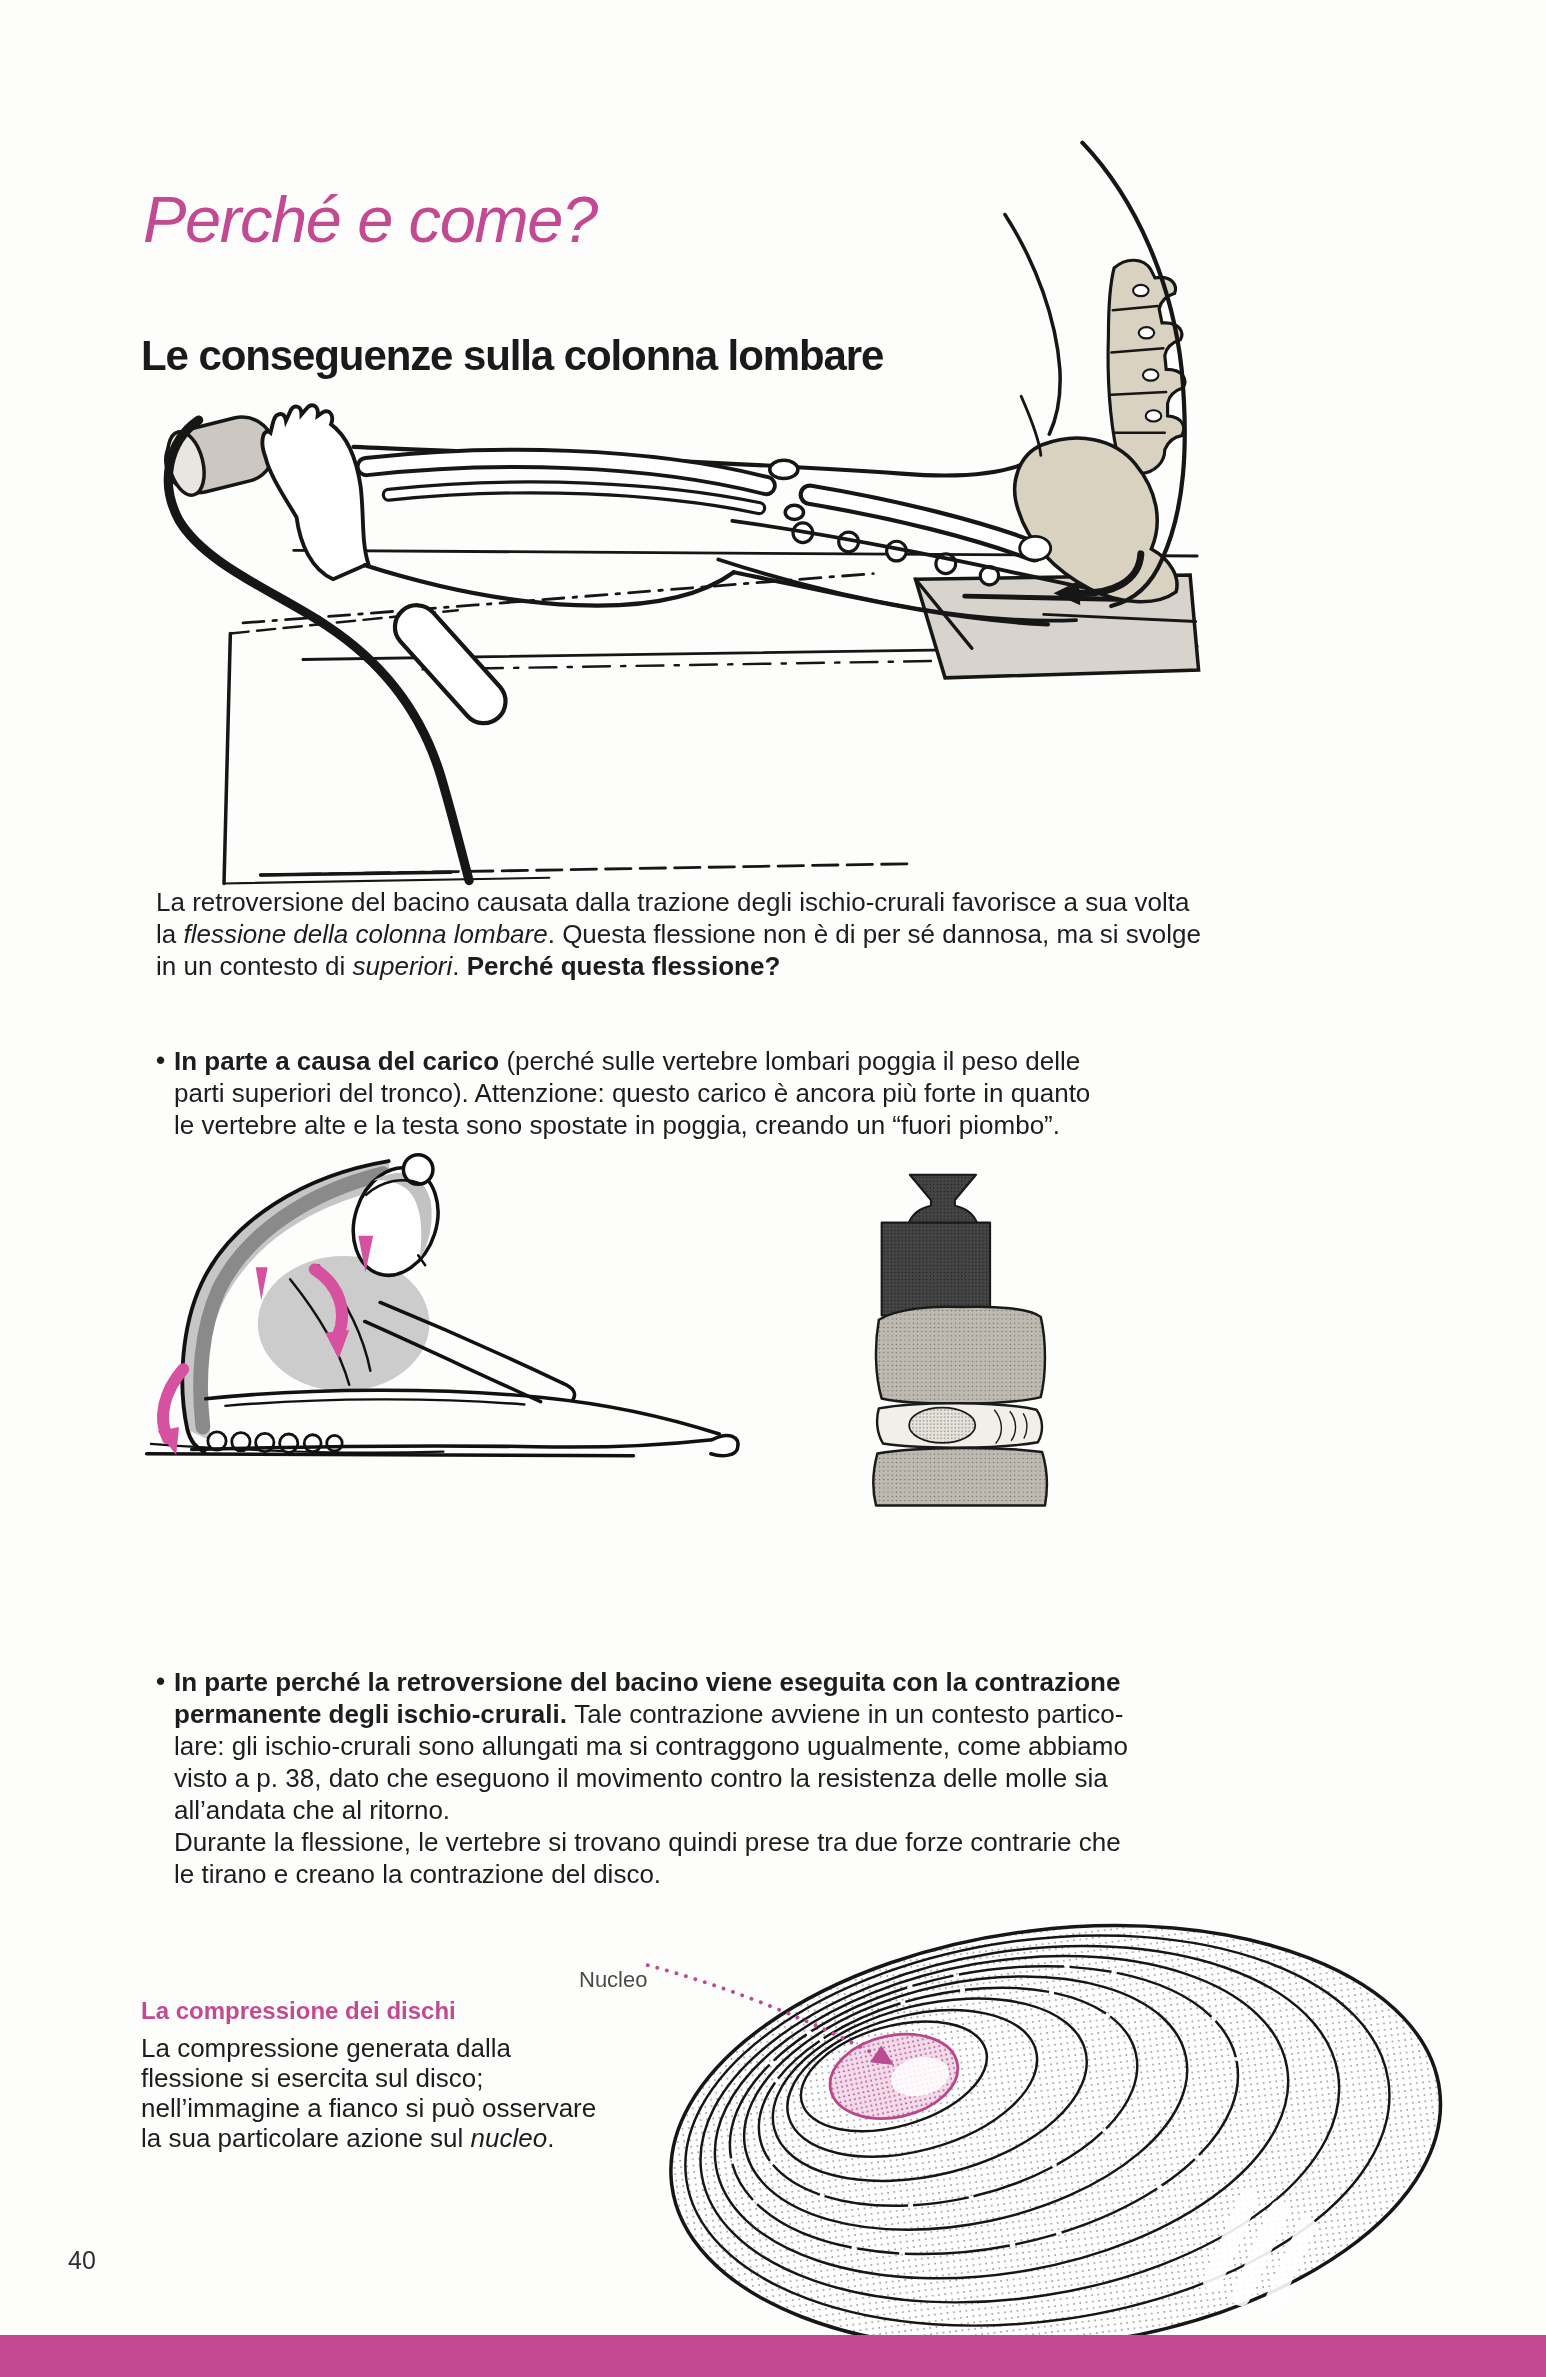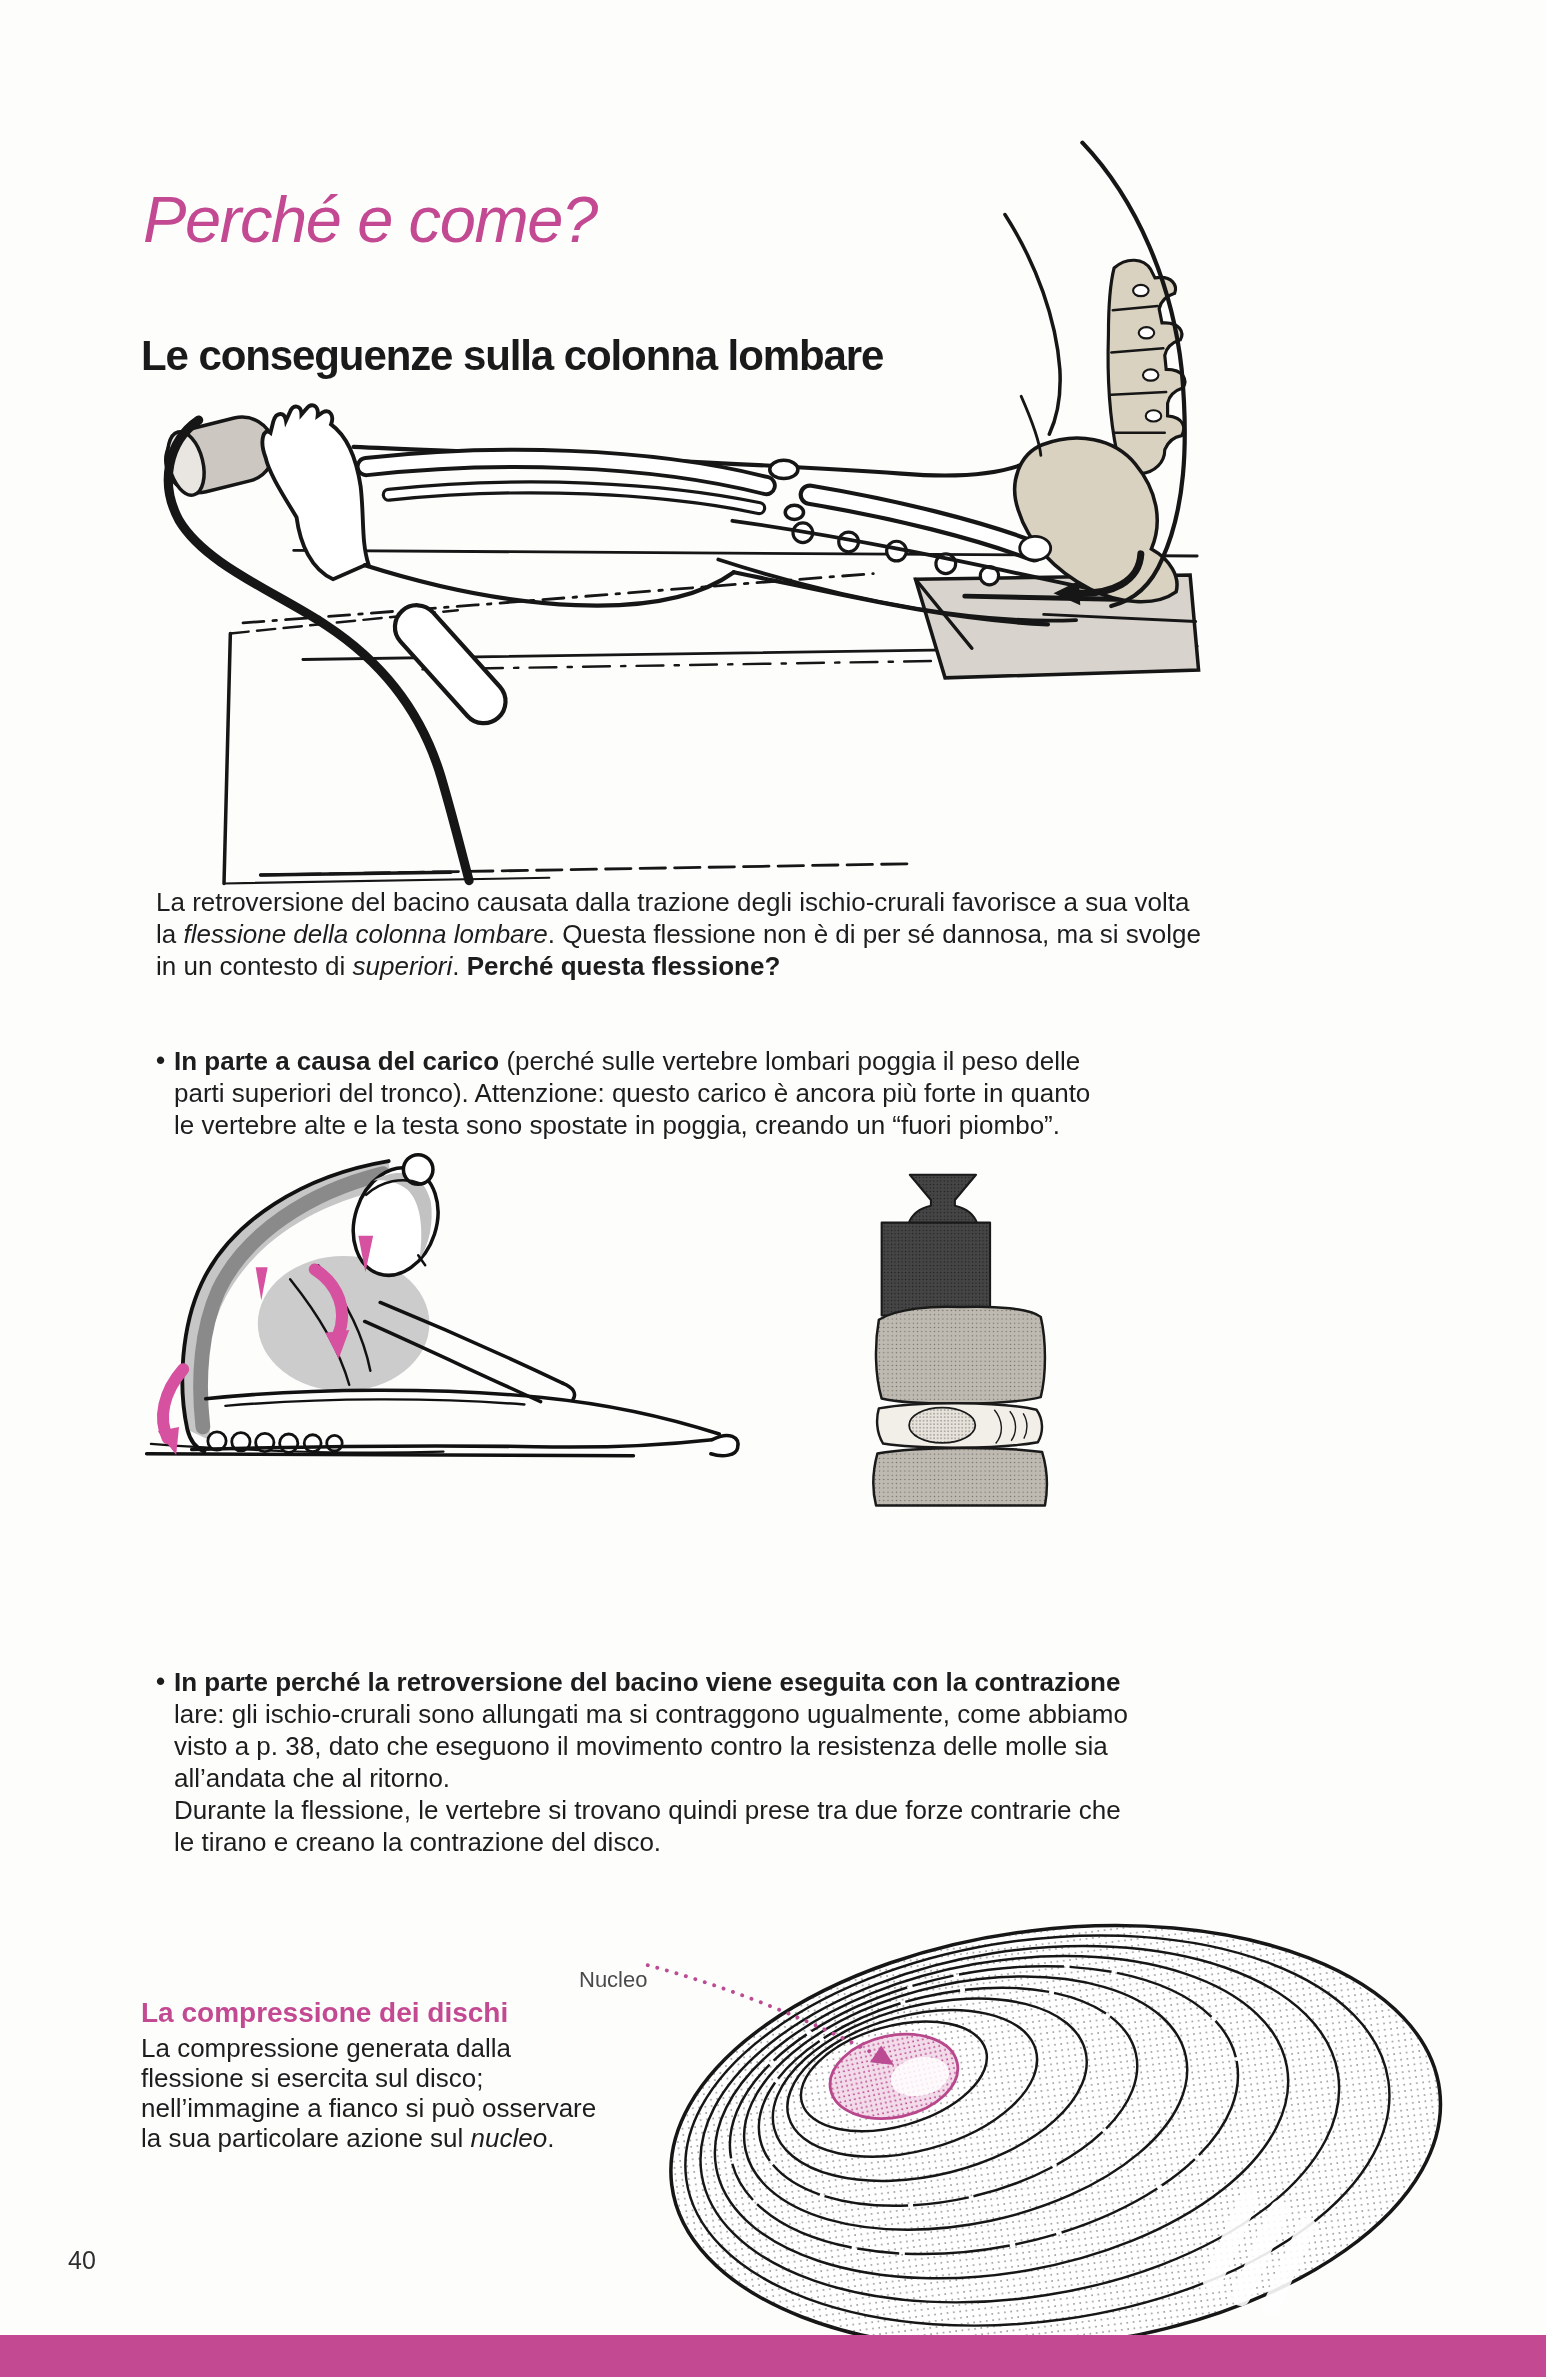--- a/index.html
+++ b/index.html
@@ -11,21 +11,21 @@
   .page-subtitle{left:141px;top:332px;font-size:42px;font-weight:700;letter-spacing:-1.1px;
       color:#1a1a1a;white-space:nowrap;z-index:3;}
   .bodytext{font-size:26px;line-height:32px;z-index:3;}
   .tline{white-space:pre;}
   .seg-r{font-style:normal;font-weight:400;}
   .seg-b{font-weight:700;}
   .seg-i{font-style:italic;}
   .bullet{z-index:3;}
   .bullet .marker{position:absolute;left:0;top:-1.4px;font-weight:700;font-size:26px;}
   .bullet .blines{margin-left:18px;}
-  .comp-heading{left:141px;top:1997px;font-size:28px;font-weight:700;color:#c34a92;
+  .comp-heading{left:141px;top:1997px;font-size:24px;font-weight:700;color:#c34a92;
       white-space:nowrap;z-index:3;}
   .comp-para{left:141px;top:2033px;font-size:26px;line-height:30px;z-index:3;}
   .nucleo-label{left:579px;top:1967px;font-size:22px;color:#4a4a4a;z-index:3;}
   .page-number{left:68px;top:2246px;font-size:25px;color:#2e2e2e;z-index:3;}
   .bottom-bar{left:0;top:2335px;width:1546px;height:42px;background:#c34a92;z-index:5;}
   svg{position:absolute;z-index:1;}
   .fig-top{left:155px;top:137px;}
   .fig-bend{left:141px;top:1151px;}
   .fig-weight{left:869px;top:1169px;}
   .fig-disc{left:563px;top:1916px;z-index:2;}
@@ -282,20 +282,21 @@
       <div class="tline"><span class="seg-b">In parte a causa del carico </span><span class="seg-r">(perché sulle vertebre lombari poggia il peso delle</span></div>
       <div class="tline"><span class="seg-r">parti superiori del tronco). Attenzione: questo carico è ancora più forte in quanto</span></div>
       <div class="tline"><span class="seg-r">le vertebre alte e la testa sono spostate in poggia, creando un “fuori piombo”.</span></div>
     </div>
 </div>
 
 <div class="abs bodytext bullet" style="left:156px;top:1666px;">
   <span class="marker">•</span>
   <div class="blines">
       <div class="tline"><span class="seg-b">In parte perché la retroversione del bacino viene eseguita con la contrazione</span></div>
+      <div class="tline"><span class="seg-b">permanente degli ischio-crurali. </span><span class="seg-r">Tale contrazione avviene in un contesto partico-</span></div>
       <div class="tline"><span class="seg-r">lare: gli ischio-crurali sono allungati ma si contraggono ugualmente, come abbiamo</span></div>
       <div class="tline"><span class="seg-r">visto a p. 38, dato che eseguono il movimento contro la resistenza delle molle sia</span></div>
       <div class="tline"><span class="seg-r">all’andata che al ritorno.</span></div>
       <div class="tline"><span class="seg-r">Durante la flessione, le vertebre si trovano quindi prese tra due forze contrarie che</span></div>
       <div class="tline"><span class="seg-r">le tirano e creano la contrazione del disco.</span></div>
     </div>
 </div>
 
 <div class="abs comp-heading">La compressione dei dischi</div>
 <div class="abs comp-para">

